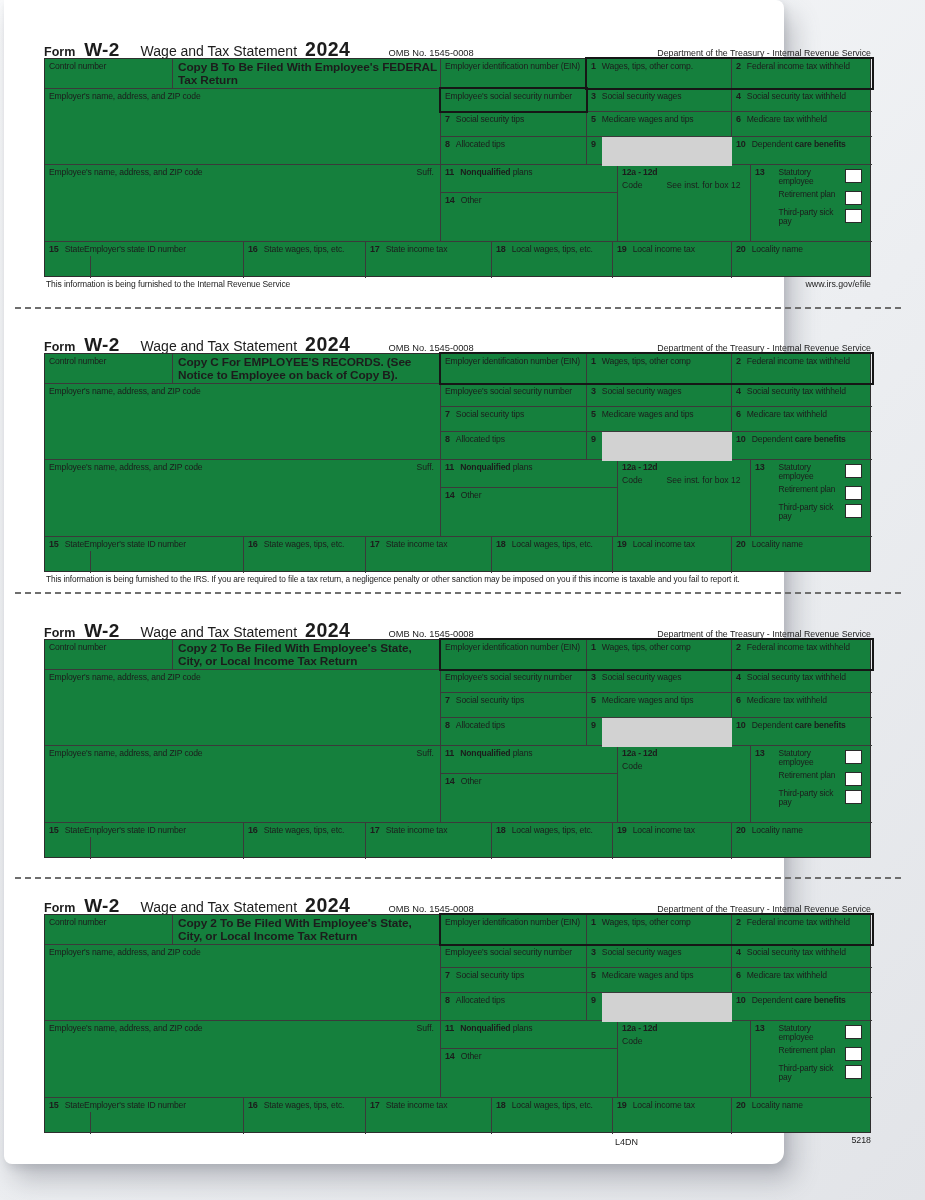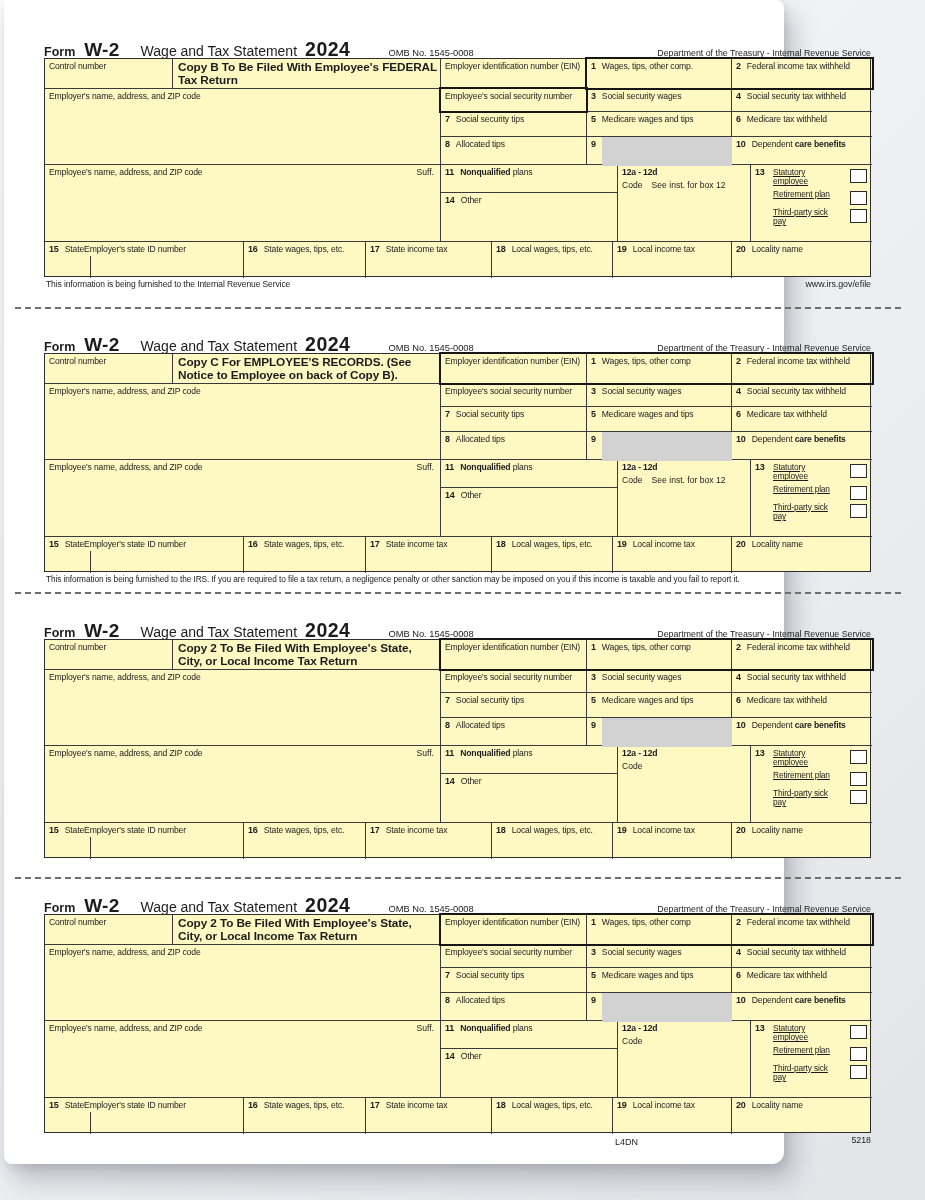--- a/index.html
+++ b/index.html
@@ -17,21 +17,21 @@
   
   .copy{position:absolute;left:40px;width:827px;height:258px;}
   .copy-0{top:38px}.copy-1{top:333px}.copy-2{top:619px}.copy-3{top:894px}
   .title-row{position:absolute;left:0;top:0;width:827px;height:20px;display:flex;align-items:baseline;white-space:nowrap;}
   .t-form{font-weight:bold;font-size:12.5px;margin-right:9px;}
   .t-w2{font-weight:bold;font-size:19px;letter-spacing:.3px;margin-right:21px;}
   .t-name{font-weight:normal;font-size:14px;margin-right:8px;}
   .t-year{font-weight:bold;font-size:19.5px;letter-spacing:.5px;}
   .t-omb{font-size:9.3px;margin-left:38px;}
   .t-dept{font-size:8.8px;margin-left:auto;}
-  .grid{position:absolute;left:0;top:20px;width:827px;height:219px;border:1.6px solid #2e2e2e;box-sizing:border-box;background:#fef9c3;}
+  .grid{position:absolute;left:0;top:20px;width:827px;height:219px;border:1.6px solid #2e2e2e;box-sizing:border-box;background:#15803d;}
   .cell{position:absolute;box-sizing:border-box;}
   .br{border-right:1px solid #3a3a3a}.bb{border-bottom:1px solid #3a3a3a}
   .c-control{left:0;top:0;width:128px;height:30px}
   .c-copylabel{left:128px;top:0;width:268px;height:30px}
   .c-ein{left:396px;top:0;width:146px;height:30px}
   .c-b1{left:542px;top:0;width:145px;height:30px}
   .c-b2{left:687px;top:0;width:140px;height:30px}
   .c-employer{left:0;top:30px;width:396px;height:76px}
   .c-ssn{left:396px;top:30px;width:146px;height:23px}
   .c-b3{left:542px;top:30px;width:145px;height:23px}
@@ -62,26 +62,26 @@
   .gray9{position:absolute;left:557px;top:78px;width:130px;height:29px;background:#d2d2d2;}
   
   .heavy{position:absolute;border:2.3px solid #161616;box-sizing:border-box;pointer-events:none;display:none;}
   .heavy-12{left:540px;top:-2px;width:289px;height:33px;}
   .heavy-ssn{left:394px;top:28px;width:149px;height:26px;}
   .heavy-row1{left:394px;top:-2px;width:435px;height:33px;}
   .copy-0 .heavy-12,.copy-0 .heavy-ssn{display:block;}
   .copy-1 .heavy-row1,.copy-2 .heavy-row1,.copy-3 .heavy-row1{display:block;}
   
   .b13-items{position:absolute;left:22px;top:3px;width:94px;}
-  .b13-item{display:flex;justify-content:space-between;align-items:flex-start;margin-bottom:3px;text-decoration:underline;}
+  .b13-item{display:flex;justify-content:center;align-items:flex-start;margin-bottom:3px;}
   .b13-lbl{font-size:8.4px;line-height:1.12;width:66px;letter-spacing:-0.15px;}
   .chk{width:17px;height:14px;border:1.5px solid #2a2a2a;box-sizing:border-box;margin-top:1px;background:#fff;}
   
   .b12-sub{display:block;font-size:8.6px;padding:3px 0 0 4px;white-space:nowrap;}
-  .b12-note{margin-left:9px;}
+  .b12-note{margin-left:24px;}
   
   .b15-div{position:absolute;left:45px;top:14px;bottom:0;width:1px;background:#3a3a3a;}
   .b15-state{margin-right:0;}
   
   .copy-footer{position:absolute;left:0;top:241px;width:827px;height:14px;font-size:8.5px;}
   .cf-left{position:absolute;left:2px;top:0;white-space:nowrap;letter-spacing:-0.1px;}
   .copy-1 .cf-left{font-size:8.3px;white-space:nowrap;}
   .cf-center{position:absolute;left:571px;top:2px;font-size:9px;}
   .cf-right{position:absolute;right:0;top:0;font-size:8.8px;margin-left:25px;}
   

